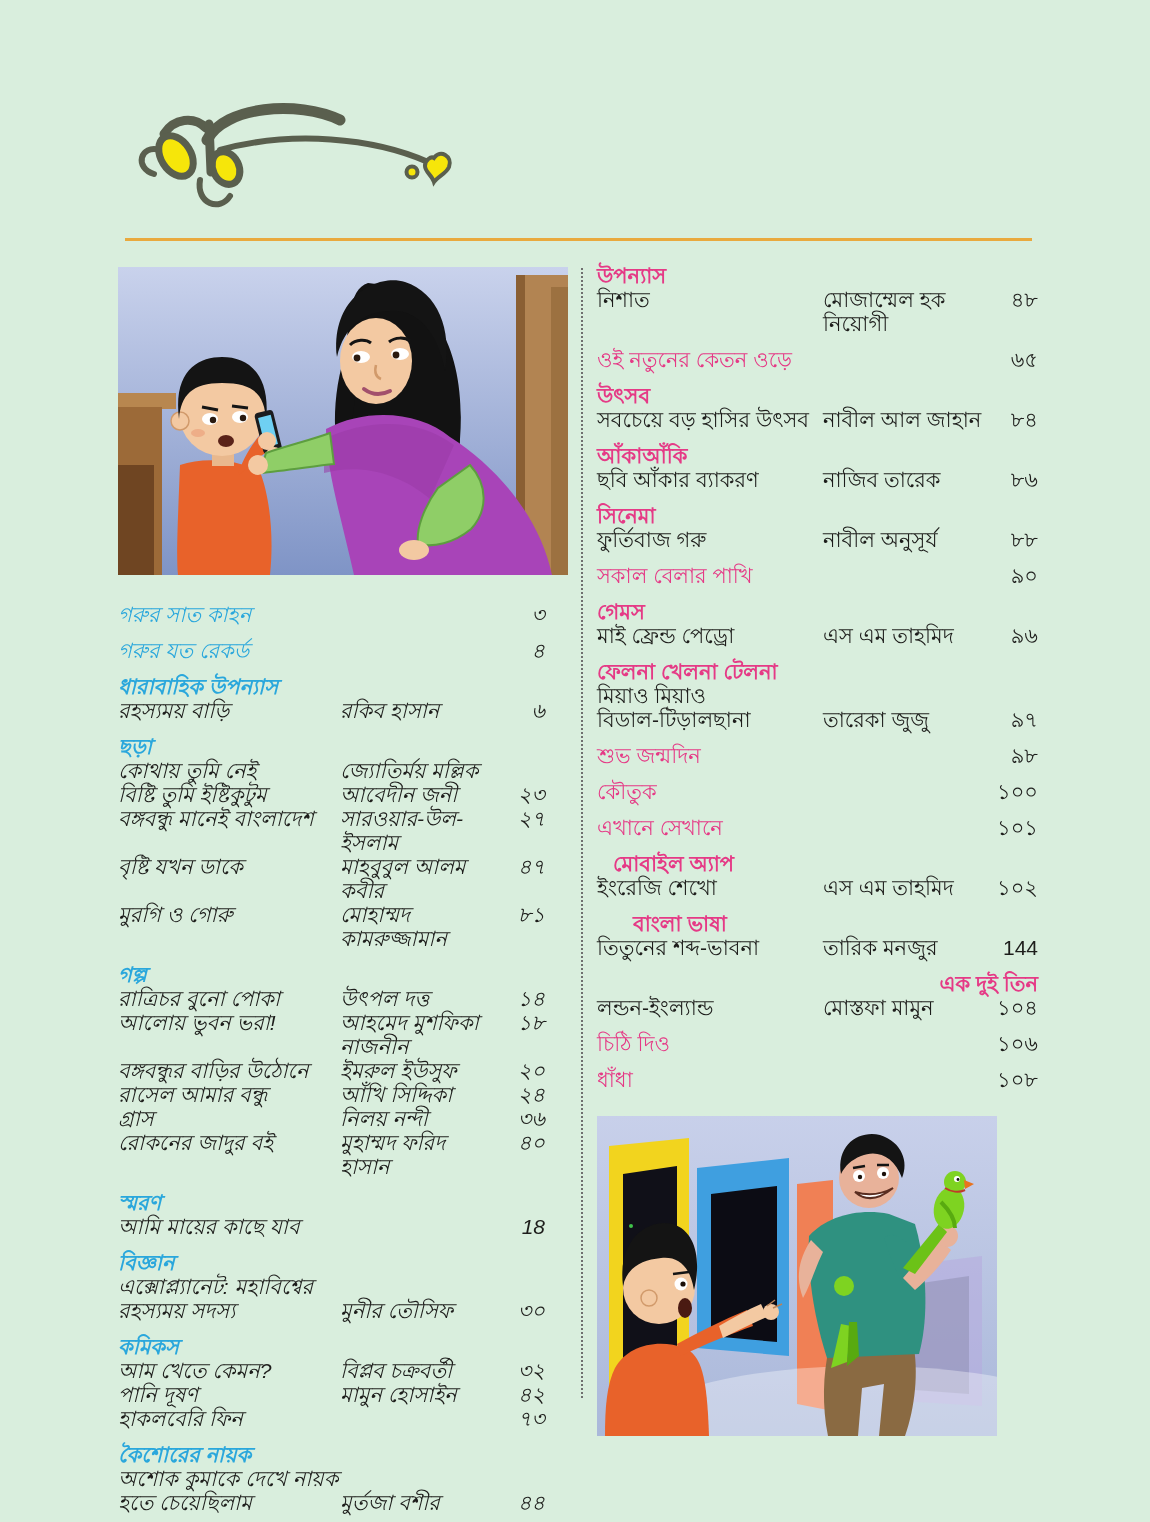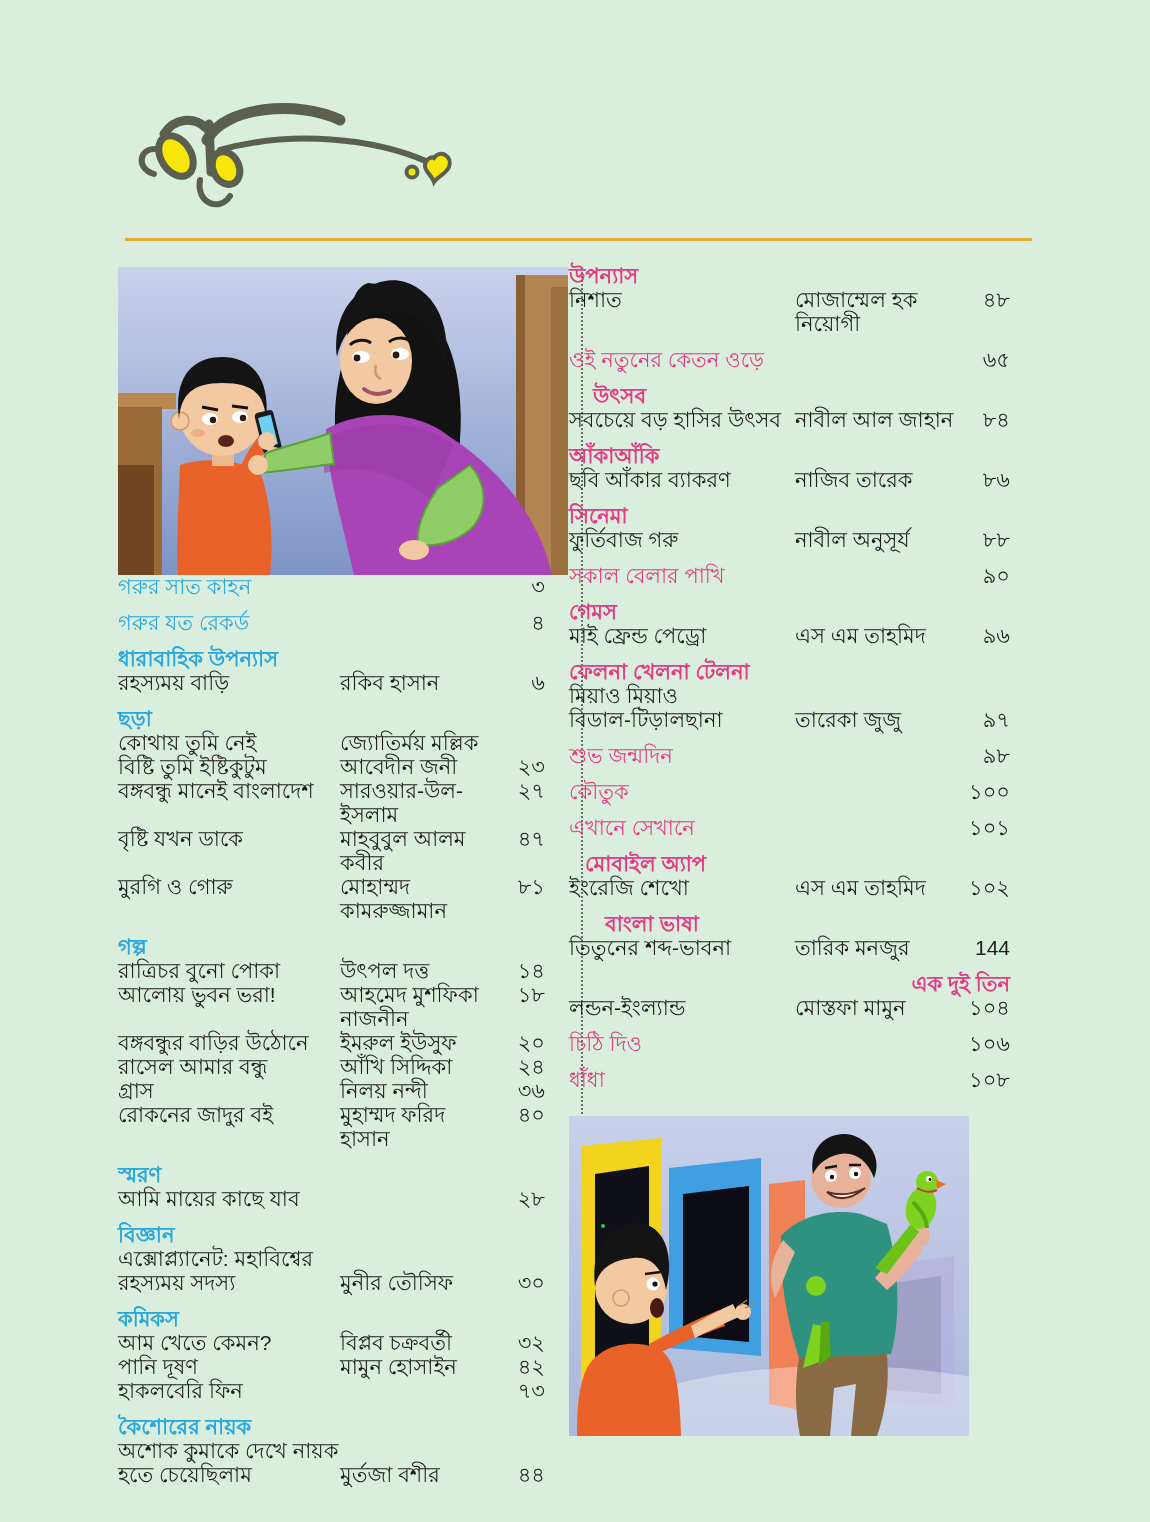--- a/index.html
+++ b/index.html
@@ -2,26 +2,26 @@
 <html><head>
 <meta charset="utf-8">
 <style>
   html,body{margin:0;padding:0;}
   body{font-family:"Liberation Sans",sans-serif;}
   .page{position:relative;width:1150px;height:1522px;background:#d9eedd;overflow:hidden;}
   .logo{position:absolute;left:112px;top:92px;width:360px;height:142px;}
   .rule{position:absolute;left:125px;top:238px;width:907px;height:3px;background:#e9a93e;}
   .divider{position:absolute;left:581px;top:268px;height:1130px;width:0;border-left:2px dotted #6f6f6f;}
   .left-col{position:absolute;left:118px;top:267px;width:450px;}
-  .right-col{position:absolute;left:569px;top:264px;width:441px;}
+  .right-col{position:absolute;left:597px;top:264px;width:441px;}
   .illus{display:block;}
   .illus-left{width:450px;height:308px;}
   .illus-right{width:400px;height:320px;margin-top:24px;}
   .toc{font-size:21px;line-height:24px;color:#1d1d1b;}
-  .left-col .toc{width:427px;}
+  .left-col .toc{margin-top:28px;width:427px;font-style:italic;}
   .right-col .toc{width:441px;}
   .sec{margin-bottom:12px;}
   .row{display:grid;grid-template-columns:222px 1fr 56px;align-items:baseline;}
   .right-col .row{grid-template-columns:226px 1fr 56px;}
   .row .p{text-align:right;}
   .hd{font-weight:bold;}
   .t.full{display:block;}
 </style>
 </head>
 <body>
@@ -200,21 +200,21 @@
             <span class="t">রোকনের জাদুর বই</span>
             <span class="a">মুহাম্মদ ফরিদ হাসান</span>
             <span class="p">৪০</span>
           </div>
         </div>
         <div class="sec">
           <div class="hd" style="color: rgb(42, 167, 220);">স্মরণ</div>
           <div class="row">
             <span class="t">আমি মায়ের কাছে যাব</span>
             <span class="a"></span>
-            <span class="p">২৮</span>
+            <span class="p">18</span>
           </div>
         </div>
         <div class="sec">
           <div class="hd" style="color: rgb(42, 167, 220);">বিজ্ঞান</div>
           <div class="t full">এক্সোপ্ল্যানেট: মহাবিশ্বের</div>
           <div class="row">
             <span class="t">রহস্যময় সদস্য</span>
             <span class="a">মুনীর তৌসিফ</span>
             <span class="p">৩০</span>
           </div>
@@ -260,21 +260,21 @@
           </div>
         </div>
         <div class="sec">
           <div class="row">
             <span class="t" style="color: rgb(229, 58, 134);">ওই নতুনের কেতন ওড়ে</span>
             <span class="a"></span>
             <span class="p">৬৫</span>
           </div>
         </div>
         <div class="sec">
-          <div class="hd" style="color: rgb(229, 58, 134); margin-left: 24px;">উৎসব</div>
+          <div class="hd" style="color: rgb(229, 58, 134);">উৎসব</div>
           <div class="row">
             <span class="t">সবচেয়ে বড় হাসির উৎসব</span>
             <span class="a">নাবীল আল জাহান</span>
             <span class="p">৮৪</span>
           </div>
         </div>
         <div class="sec">
           <div class="hd" style="color: rgb(229, 58, 134);">আঁকাআঁকি</div>
           <div class="row">
             <span class="t">ছবি আঁকার ব্যাকরণ</span>

